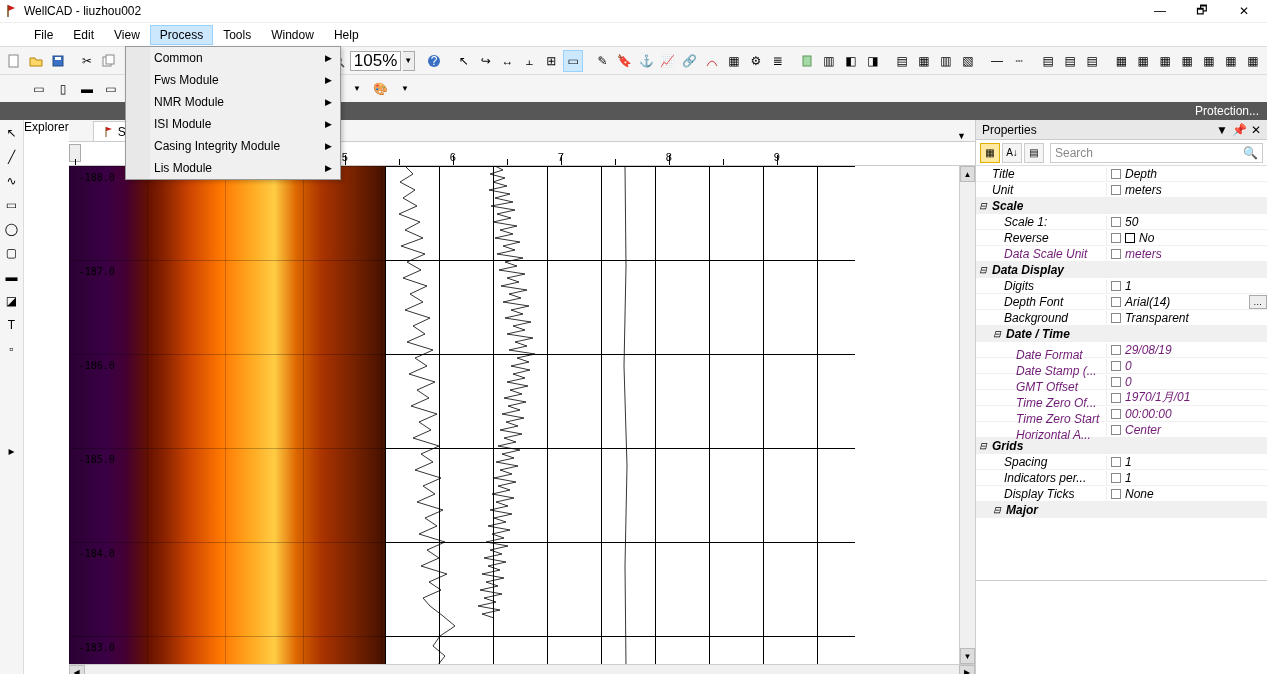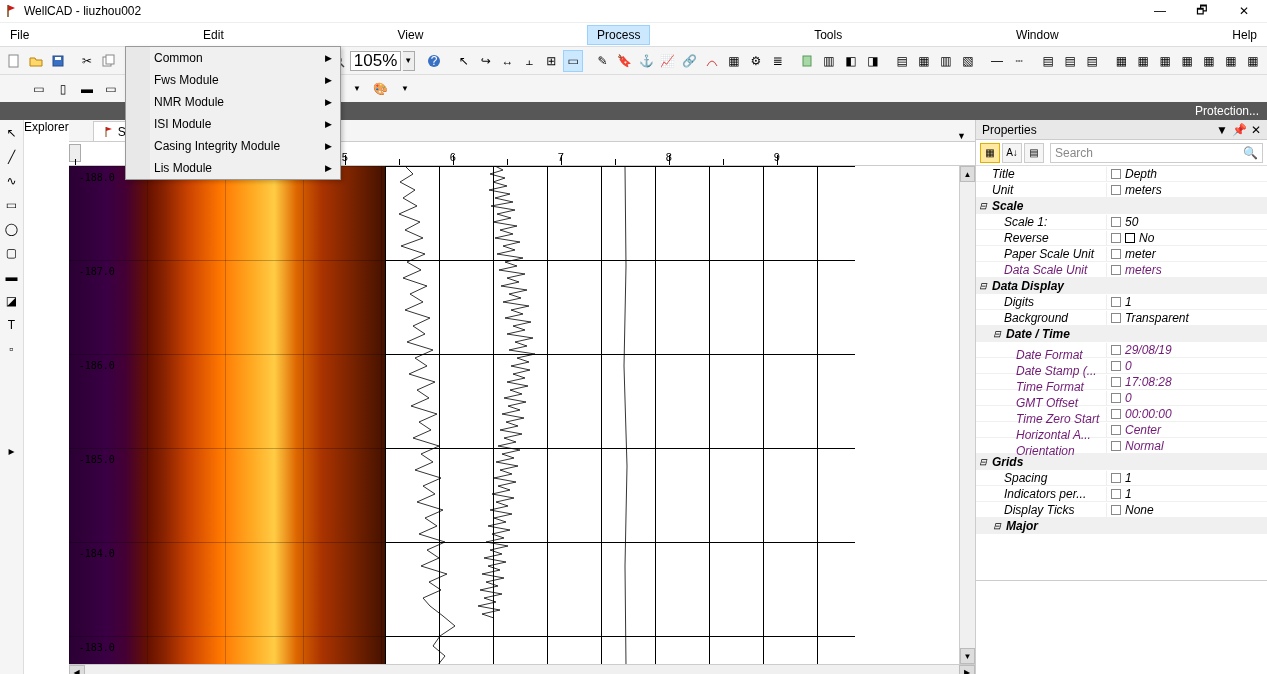--- a/index.html
+++ b/index.html
@@ -6,21 +6,21 @@
 html, body { width: 1267px; height: 674px; overflow: hidden; background: #fff; }
 
 
 .titlebar { height: 22px; display: flex; align-items: center; padding: 0 4px; background: #fff; text-align: right; }
 .titlebar .app-icon { width: 14px; height: 14px; margin-right: 6px; display: inline-flex; align-items: center; justify-content: center; }
 .titlebar .title-text { color: #000; }
 .titlebar .win-controls { margin-left: auto; display: flex; gap: 24px; padding-right: 10px; }
 .titlebar .win-btn { width: 18px; height: 18px; display: flex; align-items: center; justify-content: center; color: #000; }
 
 
-.menubar { height: 24px; display: flex; align-items: center; background: #fff; padding-left: 0; border-top: 1px solid #eee; justify-content: space-between; }
+.menubar { height: 24px; display: flex; align-items: center; background: #fff; padding-left: 24px; border-top: 1px solid #eee; }
 .menubar .menu-item { padding: 3px 10px; cursor: default; }
 .menubar .menu-item.active { background: #cce8ff; border: 1px solid #99d1ff; padding: 2px 9px; }
 
 
 .toolbar { height: 28px; background: #f5f5f5; border-top: 1px solid #ddd; display: flex; align-items: center; padding: 0 4px; gap: 2px; }
 .toolbar .tb-btn { width: 22px; height: 22px; display: flex; align-items: center; justify-content: center; border: 1px solid transparent; }
 .toolbar .tb-btn.sel { background: #cce8ff; border: 1px solid #99d1ff; }
 .toolbar .tb-sep { width: 6px; }
 .toolbar .zoom-combo { width: 56px; height: 20px; border: 1px solid #aaa; background: #fff; font-size: 17px; padding-left: 3px; display: flex; align-items: center; }
 .toolbar .zoom-dd { width: 14px; height: 20px; border: 1px solid #aaa; border-left: none; background: #eee; display: flex; align-items: center; justify-content: center; font-size: 8px; }
@@ -430,28 +430,20 @@
         </div>
         <div class="pp-row">
           <span class="exp-spacer"></span>
           <span class="key indent1">Reverse</span>
           <span class="vbox">
             <span class="chk"></span>
             <span class="chk" style="border-color:#000"></span>
             <span class="val">No</span>
           </span>
         </div>
-        <div class="pp-row">
-          <span class="exp-spacer"></span>
-          <span class="key indent1">Paper Scale Unit</span>
-          <span class="vbox">
-            <span class="chk"></span>
-            <span class="val">meter</span>
-          </span>
-        </div>
         <div class="pp-row dim">
           <span class="exp-spacer"></span>
           <span class="key indent1">Data Scale Unit</span>
           <span class="vbox">
             <span class="chk"></span>
             <span class="val">meters</span>
           </span>
         </div>
         <div class="pp-row cat">
           <span class="exp">⊟</span>
@@ -460,20 +452,29 @@
         <div class="pp-row">
           <span class="exp-spacer"></span>
           <span class="key indent1">Digits</span>
           <span class="vbox">
             <span class="chk"></span>
             <span class="val">1</span>
           </span>
         </div>
         <div class="pp-row">
           <span class="exp-spacer"></span>
+          <span class="key indent1">Depth Font</span>
+          <span class="vbox">
+            <span class="chk"></span>
+            <span class="val">Arial(14)</span>
+            <span class="ellipsis-btn">…</span>
+          </span>
+        </div>
+        <div class="pp-row">
+          <span class="exp-spacer"></span>
           <span class="key indent1">Background</span>
           <span class="vbox">
             <span class="chk"></span>
             <span class="val">Transparent</span>
           </span>
         </div>
         <div class="pp-row cat">
           <span class="exp-spacer"></span>
           <span class="exp">⊟</span>
           <span class="key" style="font-weight:bold">Date / Time</span>
@@ -489,56 +490,48 @@
         <div class="pp-row dim">
           <span class="exp-spacer"></span>
           <span class="key indent2">Date Stamp (...</span>
           <span class="vbox">
             <span class="chk"></span>
             <span class="val">0</span>
           </span>
         </div>
         <div class="pp-row dim">
           <span class="exp-spacer"></span>
-          <span class="key indent2">Time Format</span>
-          <span class="vbox">
-            <span class="chk"></span>
-            <span class="val">17:08:28</span>
-          </span>
-        </div>
-        <div class="pp-row dim">
-          <span class="exp-spacer"></span>
           <span class="key indent2">GMT Offset</span>
           <span class="vbox">
             <span class="chk"></span>
             <span class="val">0</span>
           </span>
         </div>
         <div class="pp-row dim">
           <span class="exp-spacer"></span>
+          <span class="key indent2">Time Zero Of...</span>
+          <span class="vbox">
+            <span class="chk"></span>
+            <span class="val">1970/1月/01</span>
+          </span>
+        </div>
+        <div class="pp-row dim">
+          <span class="exp-spacer"></span>
           <span class="key indent2">Time Zero Start</span>
           <span class="vbox">
             <span class="chk"></span>
             <span class="val">00:00:00</span>
           </span>
         </div>
         <div class="pp-row dim">
           <span class="exp-spacer"></span>
           <span class="key indent2">Horizontal A...</span>
           <span class="vbox">
             <span class="chk"></span>
             <span class="val">Center</span>
-          </span>
-        </div>
-        <div class="pp-row dim">
-          <span class="exp-spacer"></span>
-          <span class="key indent2">Orientation</span>
-          <span class="vbox">
-            <span class="chk"></span>
-            <span class="val">Normal</span>
           </span>
         </div>
         <div class="pp-row cat">
           <span class="exp">⊟</span>
           <span class="key" style="font-weight:bold">Grids</span>
         </div>
         <div class="pp-row">
           <span class="exp-spacer"></span>
           <span class="key indent1">Spacing</span>
           <span class="vbox">

